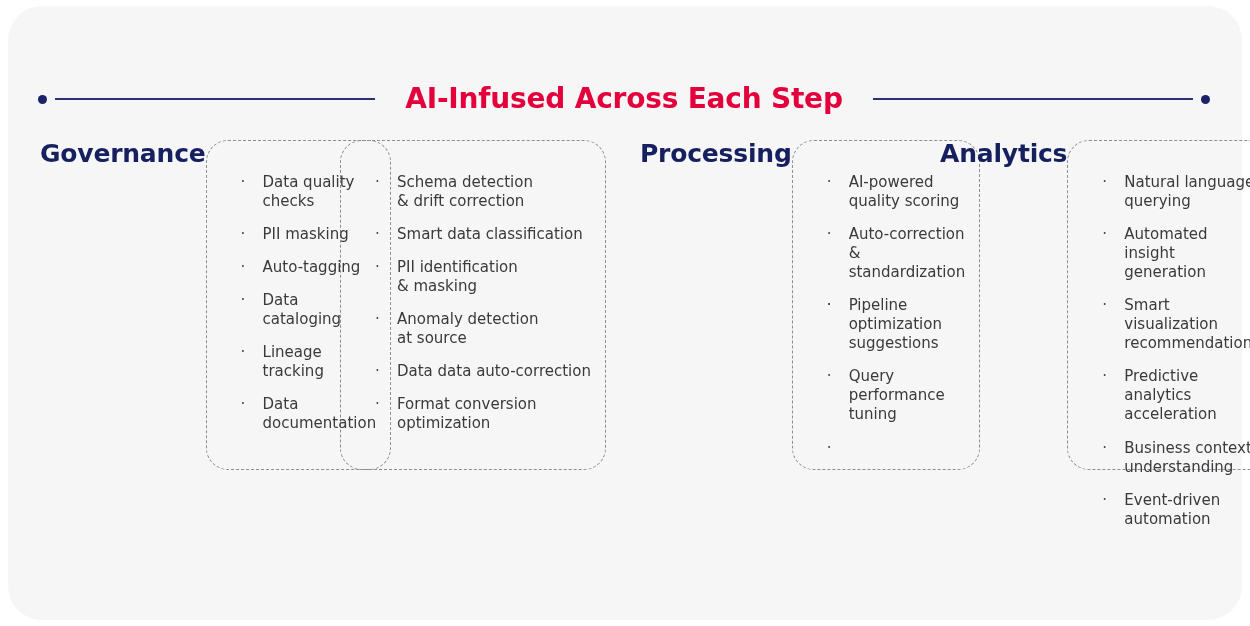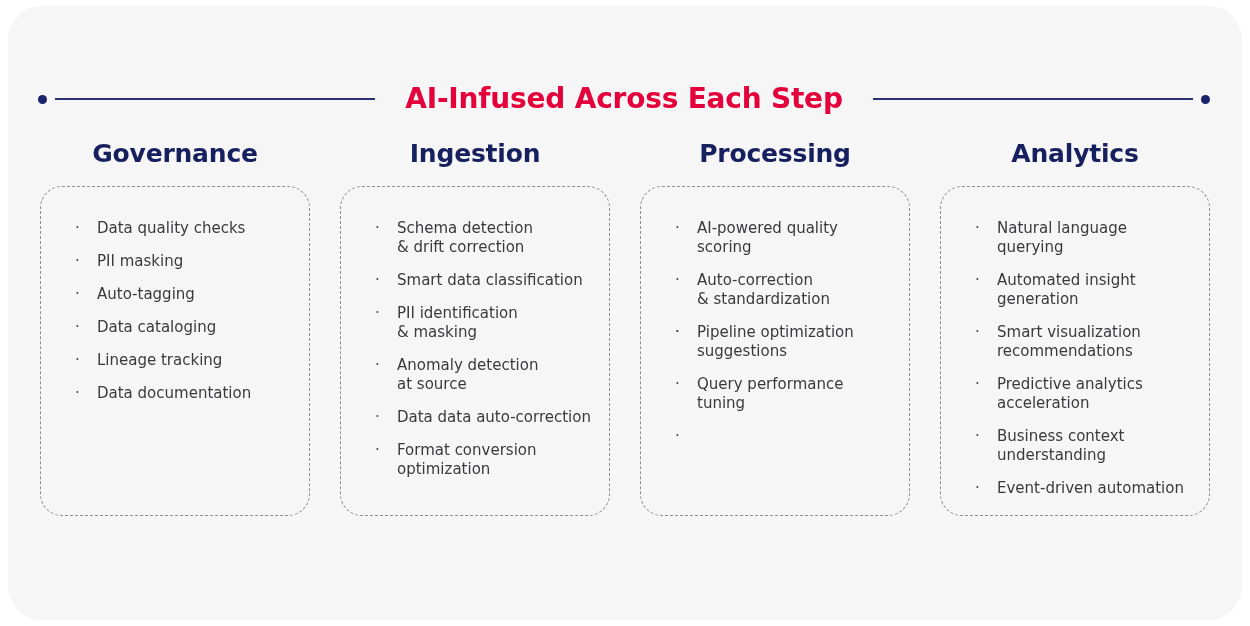--- a/index.html
+++ b/index.html
@@ -72,21 +72,21 @@
     position: absolute;
     left: 40px;
     top: 140px;
     width: 1170px;
     display: flex;
     gap: 30px;
   }
   .column {
     flex: 1 1 0;
     display: flex;
-    flex-direction: column;
+    flex-direction: row;
     min-width: 0;
   }
   .col-heading {
     color: #16205e;
     font-size: 25px;
     font-weight: bold;
     text-align: center;
     line-height: 1.1;
     letter-spacing: -0.2px;
     margin: 0 0 16px 0;
@@ -168,21 +168,20 @@
           </li>
           <li class="feature-item">
             <span class="bullet">·</span>
             <span class="label">Data documentation</span>
           </li>
         </ul>
       </div>
     </div>
 
     <div class="column">
-      <div class="col-heading">Ingestion</div>
       <div class="col-box">
         <ul class="feature-list">
           <li class="feature-item">
             <span class="bullet">·</span>
             <span class="label">Schema detection
 &amp; drift correction</span>
           </li>
           <li class="feature-item">
             <span class="bullet">·</span>
             <span class="label">Smart data classification</span>

